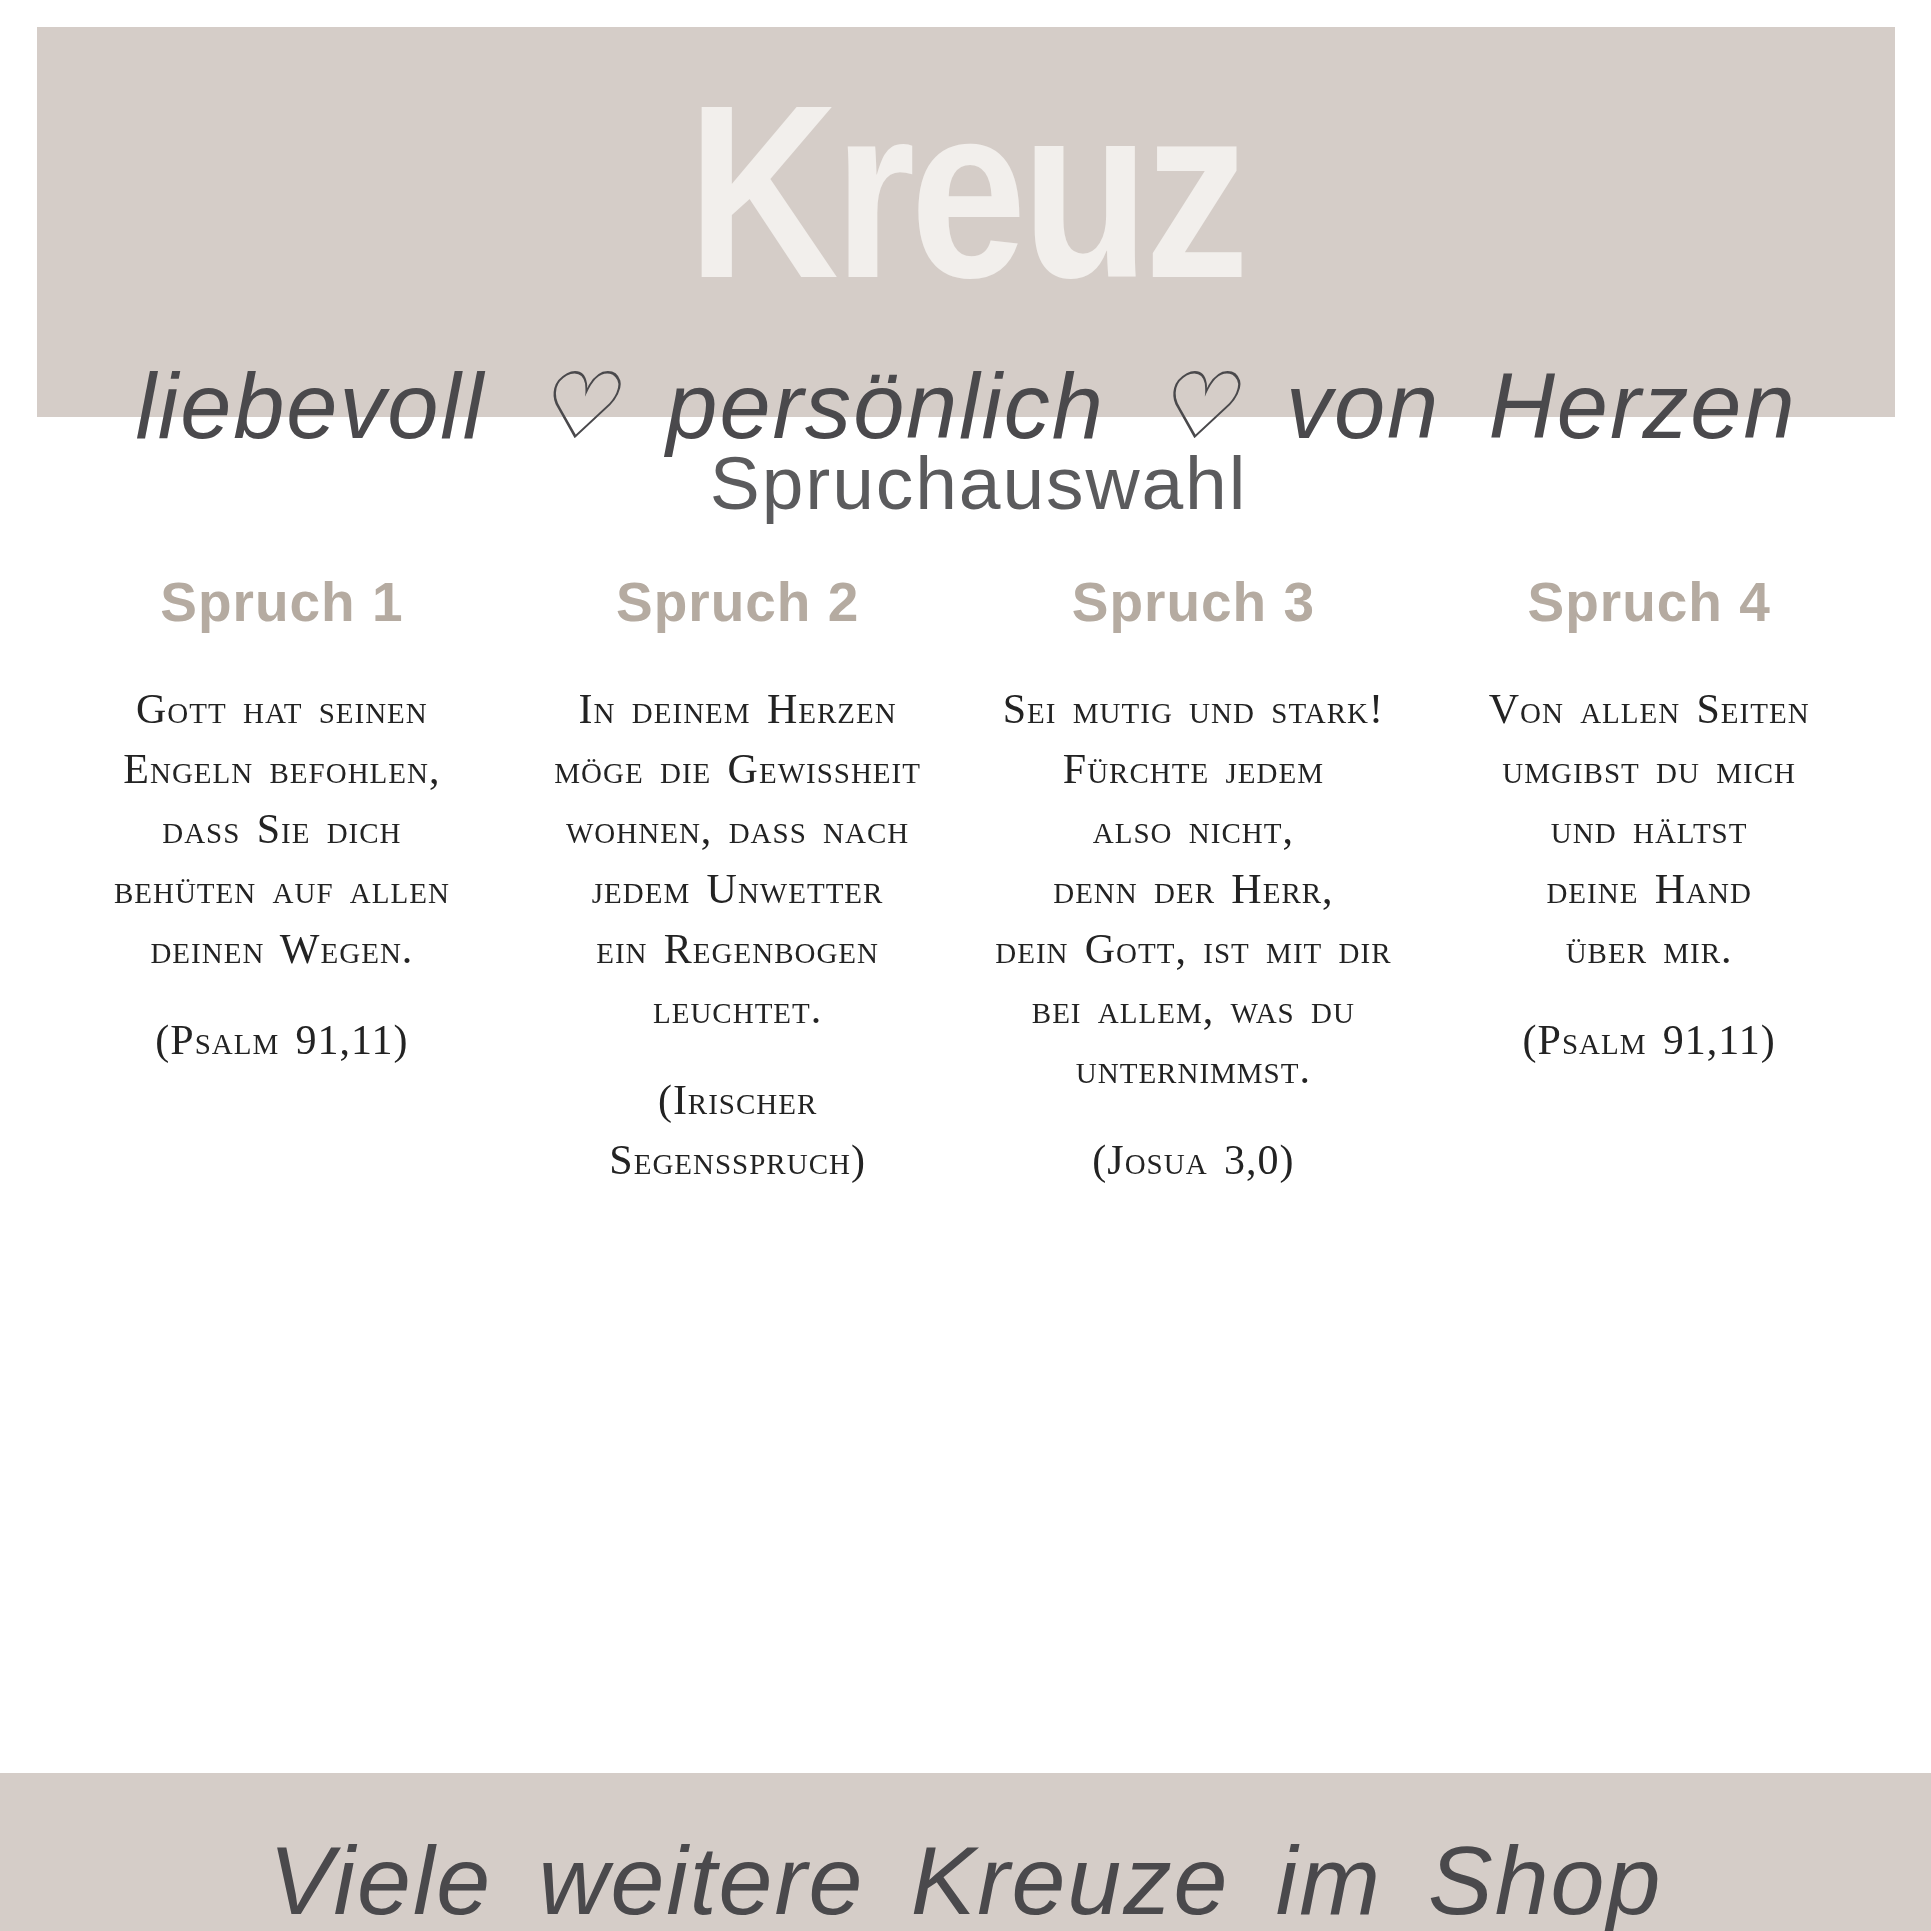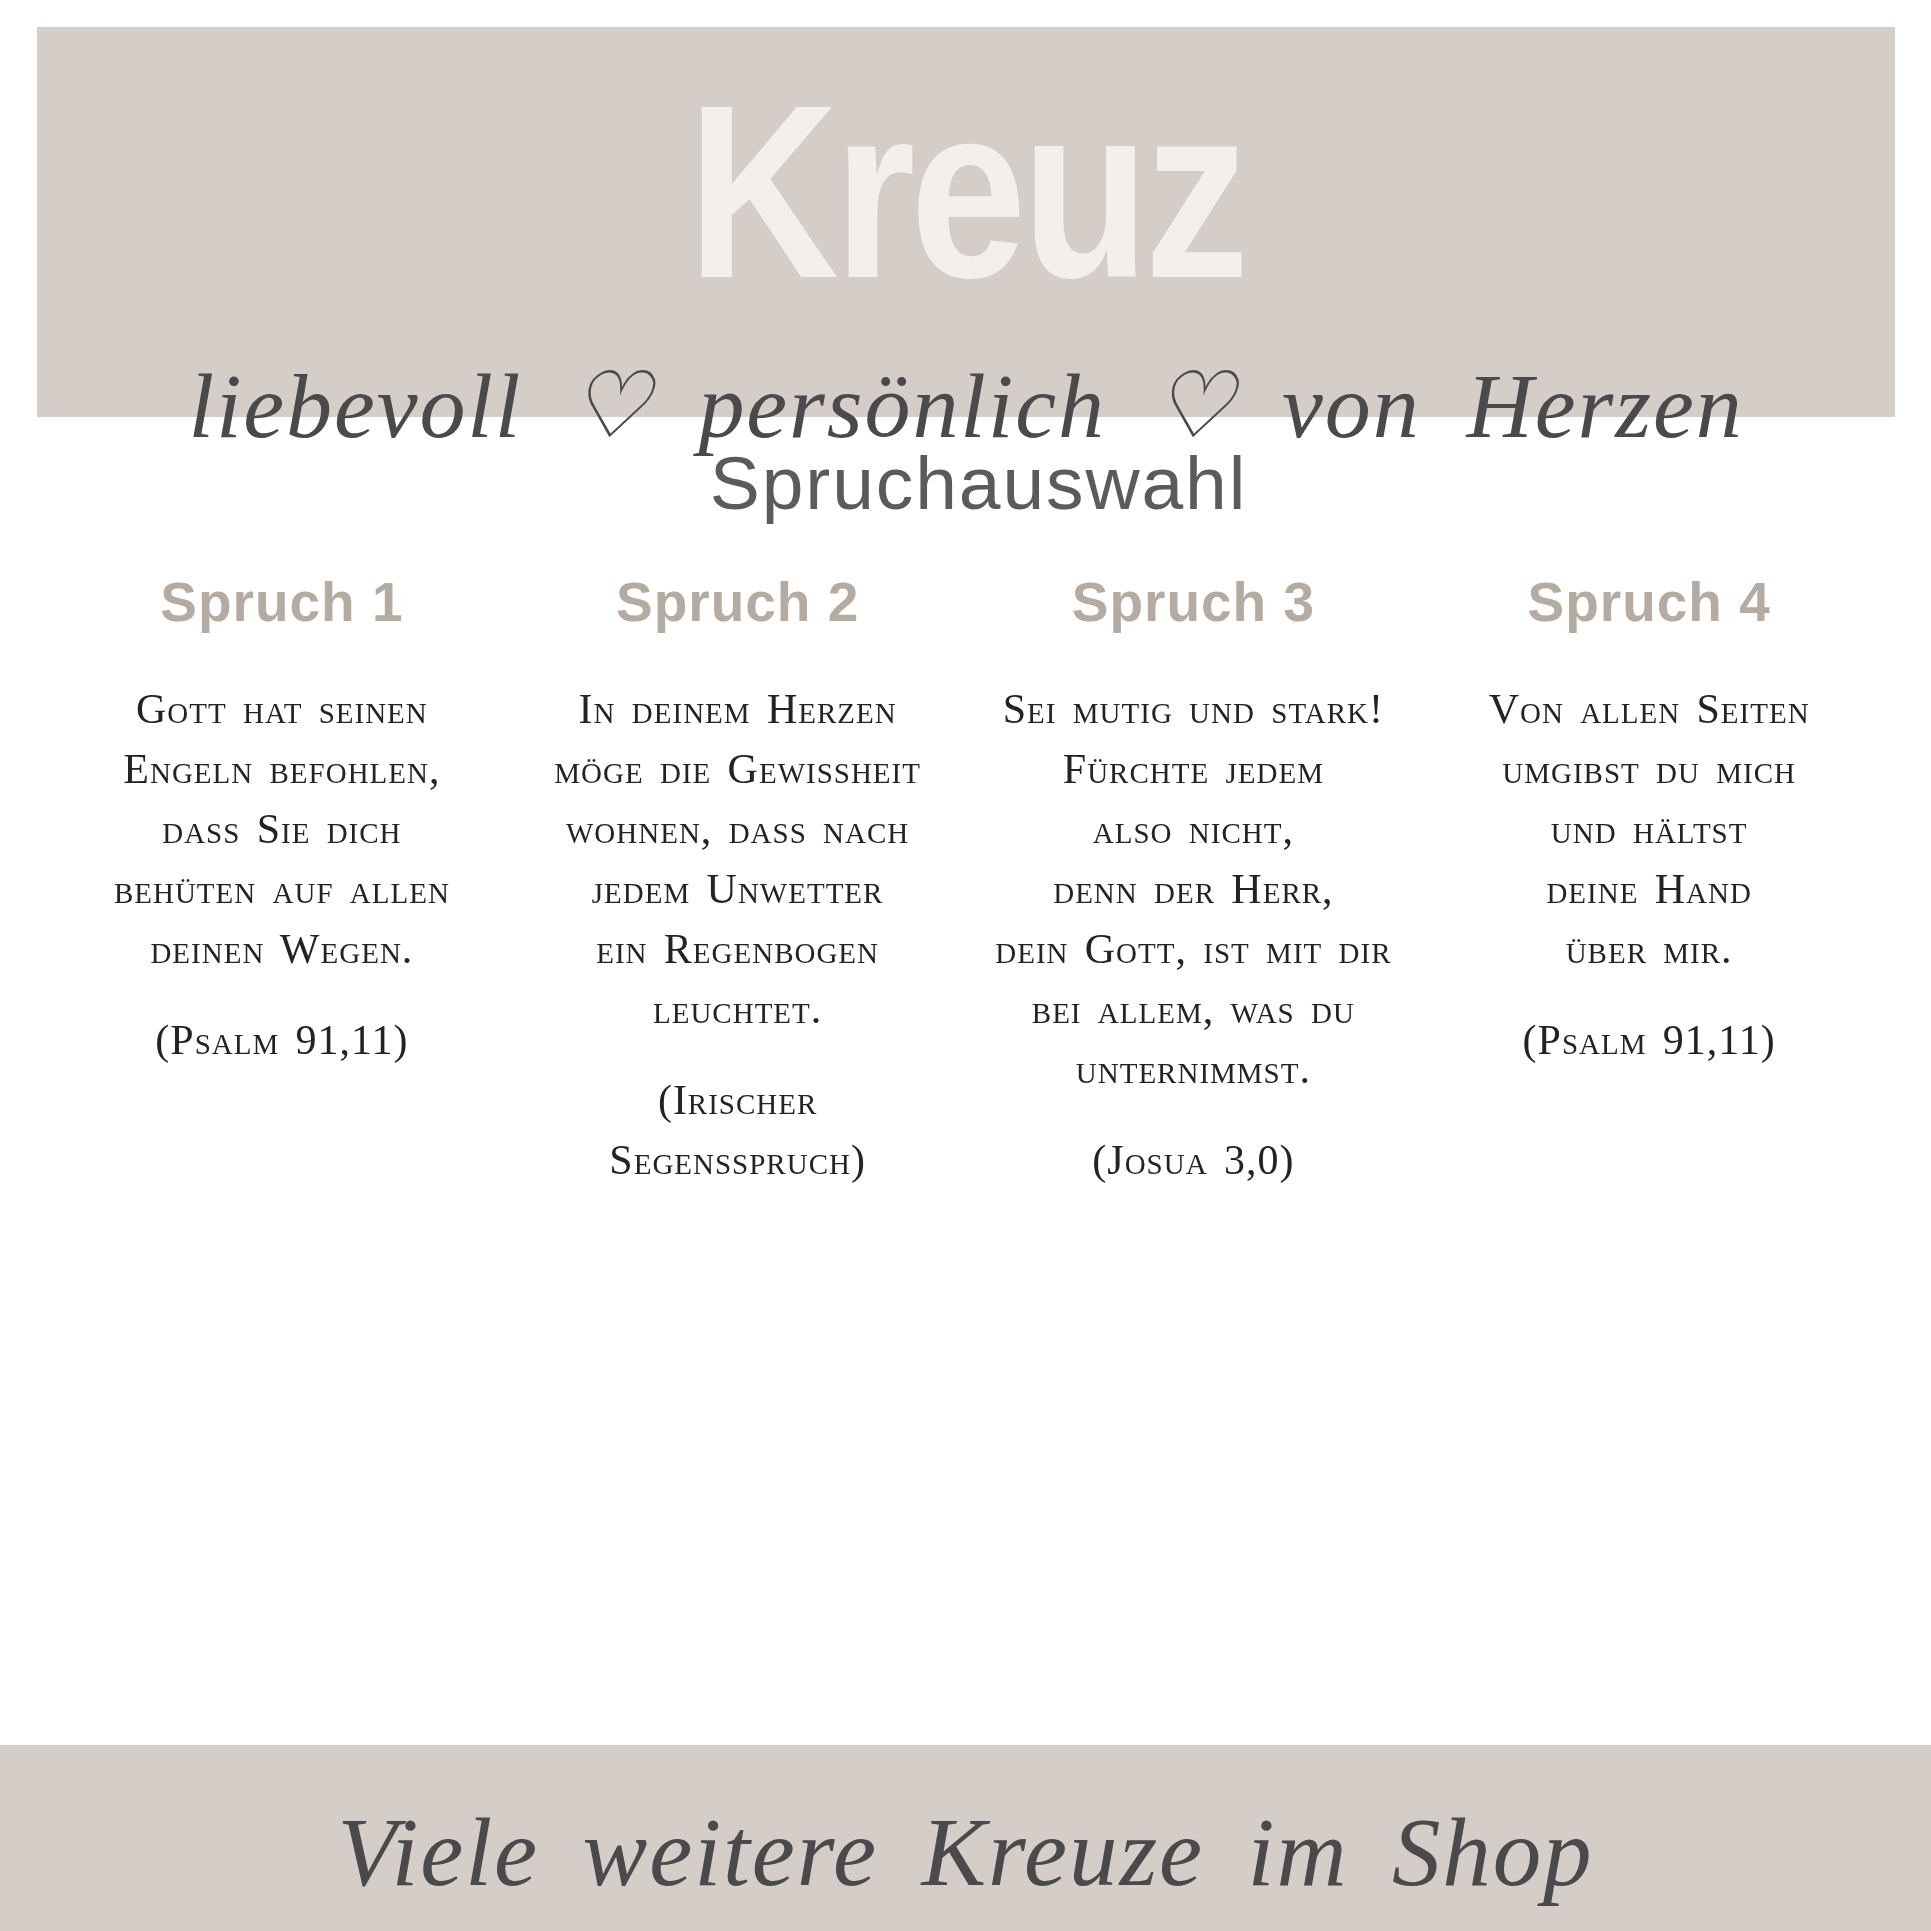--- a/index.html
+++ b/index.html
@@ -33,21 +33,21 @@
     transform:translateX(-50%) scaleX(0.85);
     transform-origin:center top;
     font-weight:bold;
     font-size:246px;
     line-height:1;
     letter-spacing:-5.8px;
     color:var(--watermark-text);
     white-space:nowrap;
   }
   .script{
-    font-family:Liberation Serif, serif;
+    font-family:Liberation Sans, sans-serif;
     font-style:italic;
     color:var(--script-text);
     white-space:nowrap;
   }
   .tagline{
     position:absolute;
     left:0;right:0;bottom:-44px;
     text-align:center;
     font-size:92px;
     font-weight:300;
@@ -97,21 +97,21 @@
     word-spacing:4.8px;
     color:var(--body-text);
   }
   .col-ref{margin-top:31px;}
   .line{white-space:nowrap;}
 
   
   .footer-banner{
     position:absolute;
     left:0;right:0;bottom:0;
-    height:186px;
+    height:158px;
     background:var(--banner-bg);
     overflow:hidden;
   }
   .footer-script{
     position:absolute;
     left:0;right:0;top:50px;
     text-align:center;
     font-size:97px;
     font-weight:300;
     letter-spacing:1.9px;

